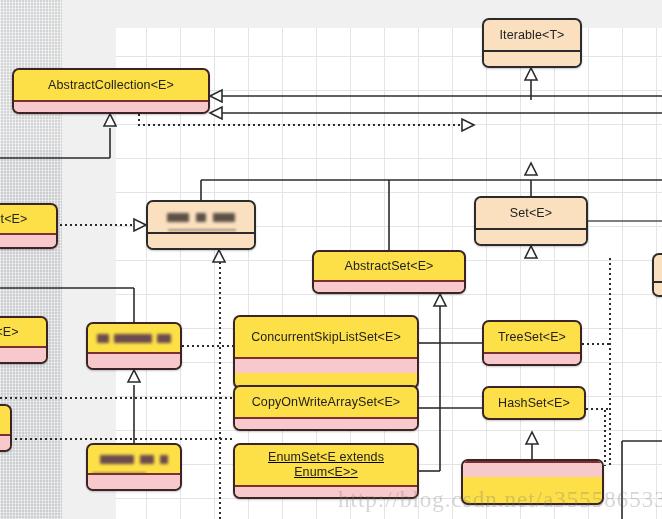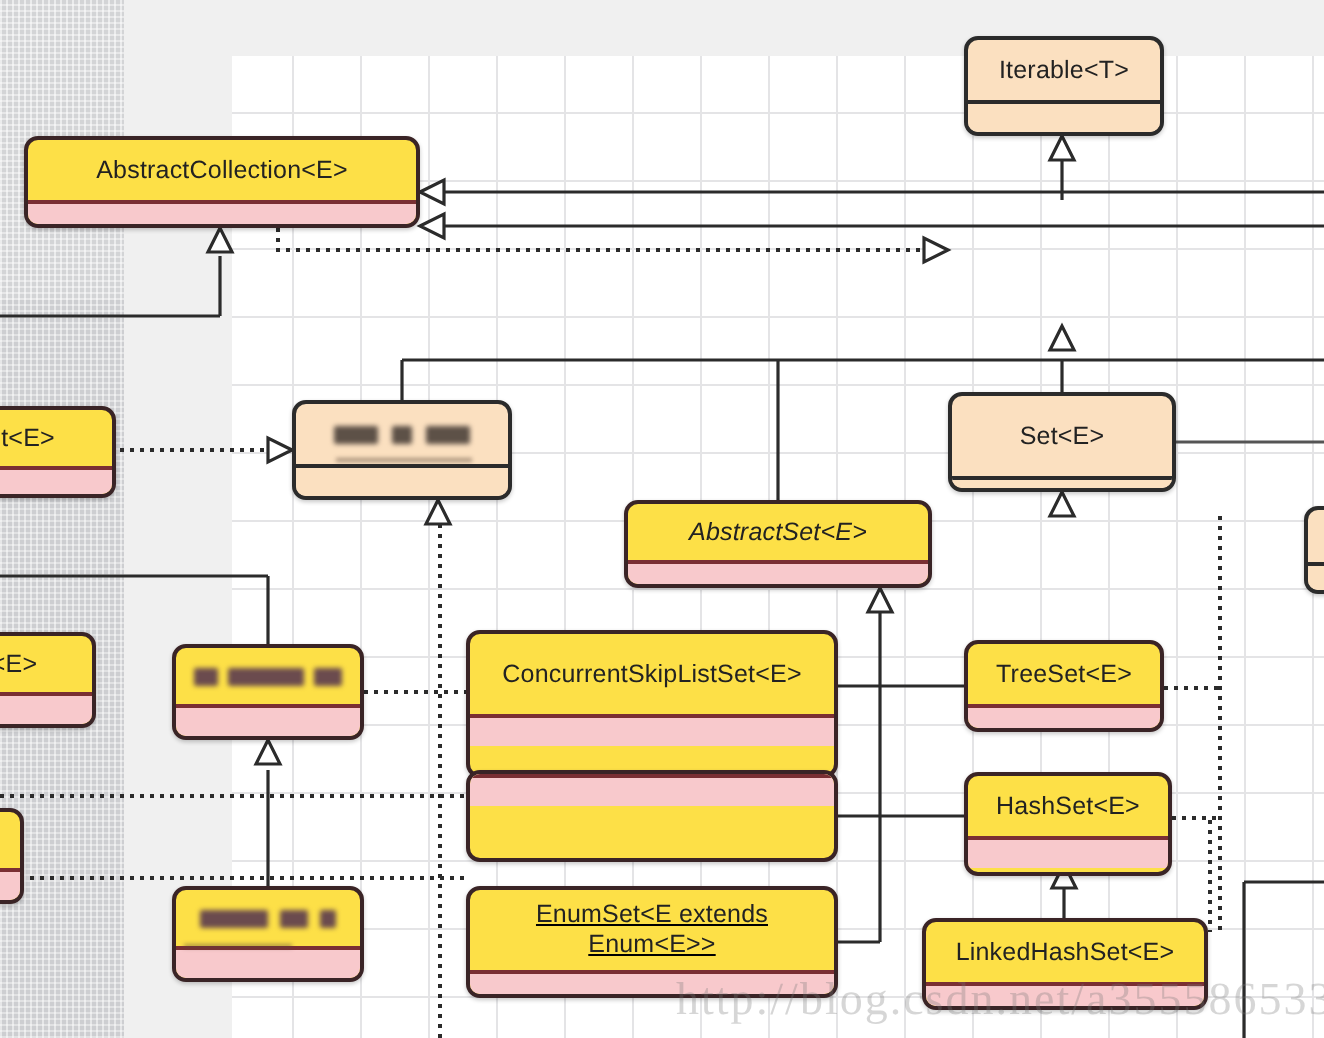--- a/index.html
+++ b/index.html
@@ -262,38 +262,38 @@
     <div class="attrs" style="height:14px;"></div>
   </div>
 
   <div class="uml orange" style="left:482px; top:18px; width:100px; height:50px;">
     <div class="title" style="height:30px;">Iterable&lt;T&gt;</div>
     <div class="attrs" style="height:18px;"></div>
   </div>
 
 
   <div class="uml orange" style="left:474px; top:196px; width:114px; height:50px;">
-    <div class="title" style="height:40px;">Set&lt;E&gt;</div>
+    <div class="title" style="height:30px;">Set&lt;E&gt;</div>
     <div class="attrs" style="height:18px;"></div>
   </div>
 
   <div class="uml orange" style="left:146px; top:200px; width:110px; height:50px;">
     <div style="height:30px;">
       <div class="redact">
         <i style="width:22px;"></i>
           <i style="width:10px;"></i>
           <i style="width:22px;"></i>
       </div>
     </div>
     <div class="attrs" style="height:18px;"></div>
     <div class="smudge" style="left:20px; top:27px; width:68px;"></div>
   </div>
 
   <div class="uml pink" style="left:312px; top:250px; width:154px; height:44px;">
-    <div class="title" style="height:28px;font-style:italic;">AbstractSet&lt;E&gt;</div>
+    <div class="title" style="height:28px;">AbstractSet&lt;E&gt;</div>
     <div class="attrs" style="height:14px;"></div>
   </div>
 
   <div class="uml pink" style="left:86px; top:322px; width:96px; height:48px;">
     <div style="height:28px;">
       <div class="redact" style="gap:5px;">
         <i style="width:12px;"></i>
           <i style="width:38px;"></i>
           <i style="width:14px;"></i>
       </div>
@@ -312,38 +312,38 @@
     <div class="attrs" style="height:18px;"></div>
     <div class="smudge" style="left:4px; top:27px; width:54px;"></div>
   </div>
 
   <div class="uml pink" style="left:233px; top:315px; width:186px; height:74px;">
     <div class="title" style="height:40px;">ConcurrentSkipListSet&lt;E&gt;</div>
     <div class="attrs" style="height:16px;"></div>
   </div>
 
   <div class="uml pink" style="left:233px; top:385px; width:186px; height:46px;">
+    <div class="title" style="height:30px;">CopyOnWriteArraySet&lt;E&gt;</div>
     <div class="attrs" style="height:16px;"></div>
   </div>
 
   <div class="uml pink" style="left:233px; top:443px; width:186px; height:56px;text-decoration:underline;">
     <div class="title" style="height:40px;">EnumSet&lt;E extends Enum&lt;E&gt;&gt;</div>
     <div class="attrs" style="height:16px;"></div>
   </div>
 
   <div class="uml pink" style="left:482px; top:320px; width:100px; height:46px;">
     <div class="title" style="height:30px;">TreeSet&lt;E&gt;</div>
     <div class="attrs" style="height:16px;"></div>
   </div>
 
-  <div class="uml pink" style="left:482px; top:386px; width:104px; height:52px;">
+  <div class="uml pink" style="left:482px; top:386px; width:104px; height:34px;">
     <div class="title" style="height:30px;">HashSet&lt;E&gt;</div>
     <div class="attrs" style="height:16px;"></div>
   </div>
 
   <div class="uml pink" style="left:461px; top:459px; width:143px; height:46px;">
-    <div class="title" style="height:30px;">LinkedHashSet&lt;E&gt;</div>
     <div class="attrs" style="height:16px;"></div>
   </div>
 
   <div class="watermark">http://blog.csdn.net/a355586533</div>
 
 </div>
 
 </body></html>

